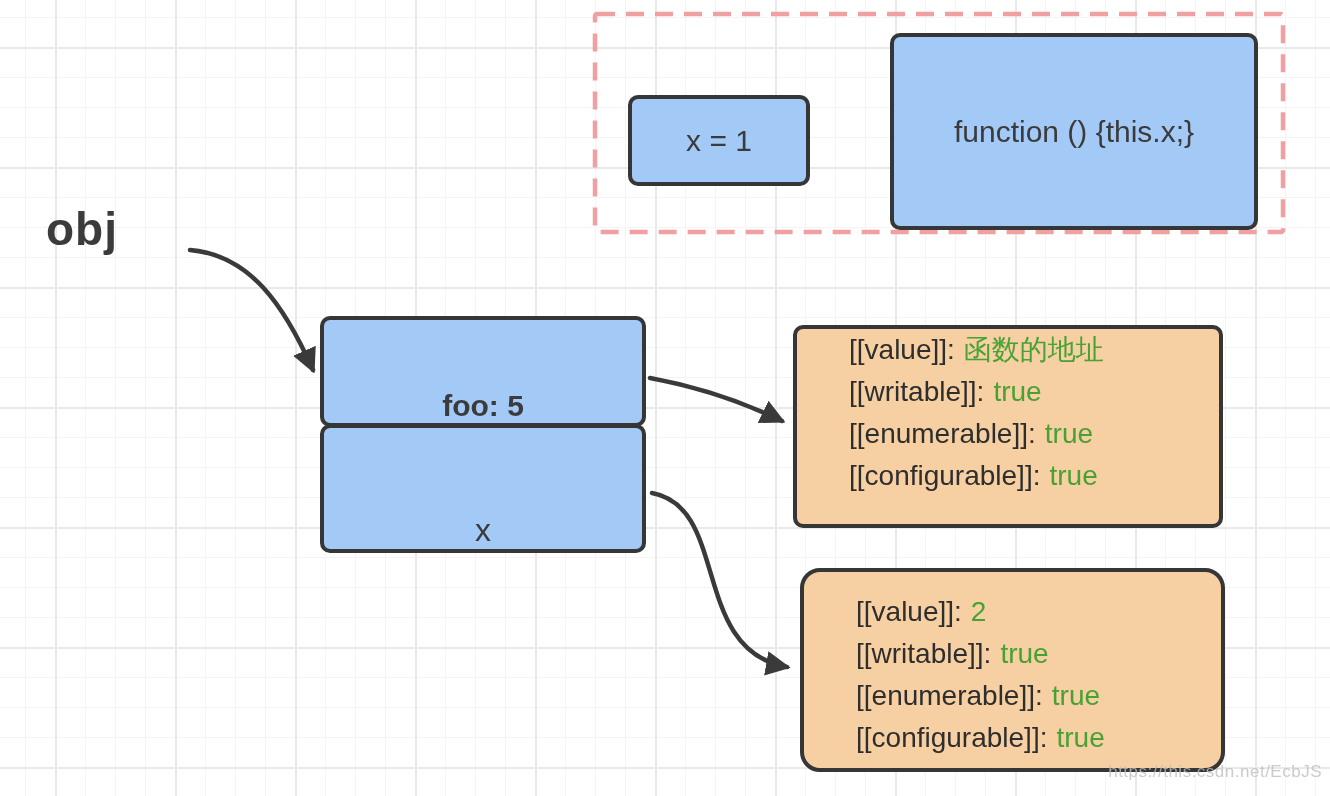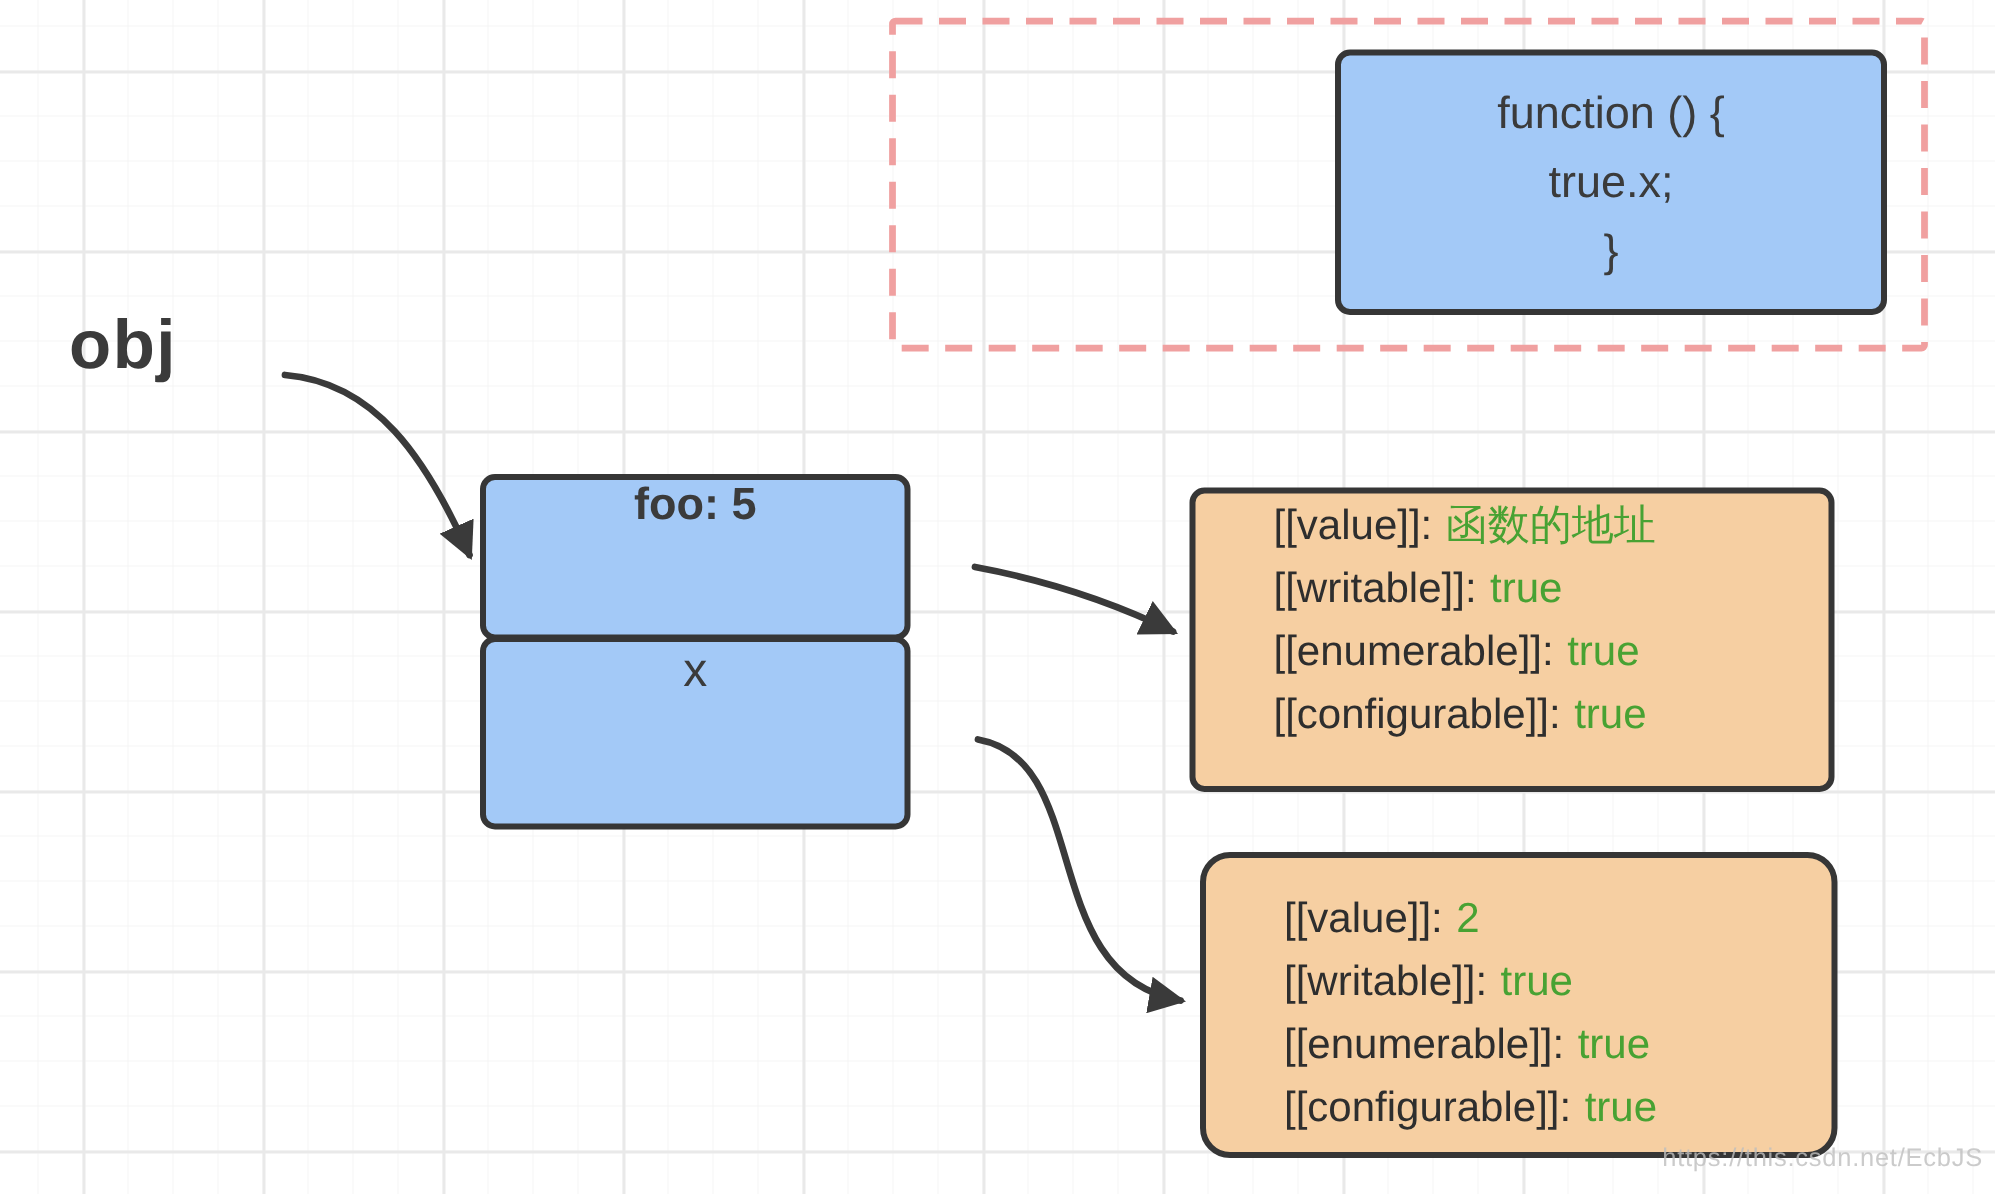--- a/index.html
+++ b/index.html
@@ -20,33 +20,33 @@
   }
   .arrows{position:absolute;left:0;top:0;z-index:1;}
   .box{
     position:absolute;z-index:2;box-sizing:border-box;
     background:#a3c9f7;border:4px solid #363636;border-radius:10px;
     color:#3b3b3b;
     display:flex;align-items:center;justify-content:center;
   }
   .var-x-box{left:628px;top:95px;width:182px;height:91px;font-size:30px;}
   .fn-box{
-    left:890px;top:33px;width:368px;height:177px;
+    left:890px;top:33px;width:368px;height:197px;
     font-size:30px;line-height:46px;text-align:center;
-    flex-direction:column;
+    flex-direction:row;
   }
   .obj-label{
     position:absolute;left:46px;top:202px;z-index:2;
     font-size:46px;font-weight:700;color:#3b3b3b;letter-spacing:1px;
   }
   .obj-box{position:absolute;left:320px;top:316px;width:326px;z-index:2;}
   .obj-row{
-    box-sizing:border-box;width:287px;
+    box-sizing:border-box;width:326px;
     background:#a3c9f7;border:4px solid #363636;border-radius:10px;
-    display:flex;align-items:flex-start;justify-content:center;
+    display:flex;align-items:flex-end;justify-content:center;
     color:#3b3b3b;
   }
   .obj-row-foo{height:111px;font-size:30px;font-weight:700;}
   .obj-row-x{height:129px;margin-top:-3px;font-size:32px;}
   .desc-box{
     position:absolute;z-index:2;box-sizing:border-box;
     background:#f6cfa2;border:4px solid #363636;border-radius:10px;
     color:#2e2e2e;font-size:28px;line-height:42px;
     padding-left:52px;
   }
@@ -68,24 +68,27 @@
       <marker id="ah" viewBox="0 0 10 10" refX="8.5" refY="5" markerWidth="5.5" markerHeight="5.5" orient="auto-start-reverse">
         <path d="M0,0 L10,5 L0,10 z" fill="#3a3a3a"></path>
       </marker>
     </defs>
     <rect x="595" y="14" width="688" height="218" rx="2" fill="none" stroke="#f0a0a0" stroke-width="4.5" stroke-dasharray="18 11"></rect>
     <path d="M 190 250 C 250 255, 284 305, 313 370" fill="none" stroke="#3a3a3a" stroke-width="4.5" stroke-linecap="round" marker-end="url(#ah)"></path>
     <path d="M 650 378 C 704 388, 747 404, 782 421" fill="none" stroke="#3a3a3a" stroke-width="4.5" stroke-linecap="round" marker-end="url(#ah)"></path>
     <path d="M 652 493 C 730 507, 690 650, 787 667" fill="none" stroke="#3a3a3a" stroke-width="4.5" stroke-linecap="round" marker-end="url(#ah)"></path>
   </svg>
 
+  <div class="box var-x-box">
+    <span>x = 1</span>
+  </div>
 
   <div class="box fn-box">
     <div>function () {</div>
-    <div>true.x;</div>
+    <div>this.x;</div>
     <div>}</div>
   </div>
 
   <div class="obj-label">obj</div>
 
   <div class="obj-box">
     <div class="obj-row obj-row-foo">
       <span>foo: 5</span>
     </div>
     <div class="obj-row obj-row-x">

